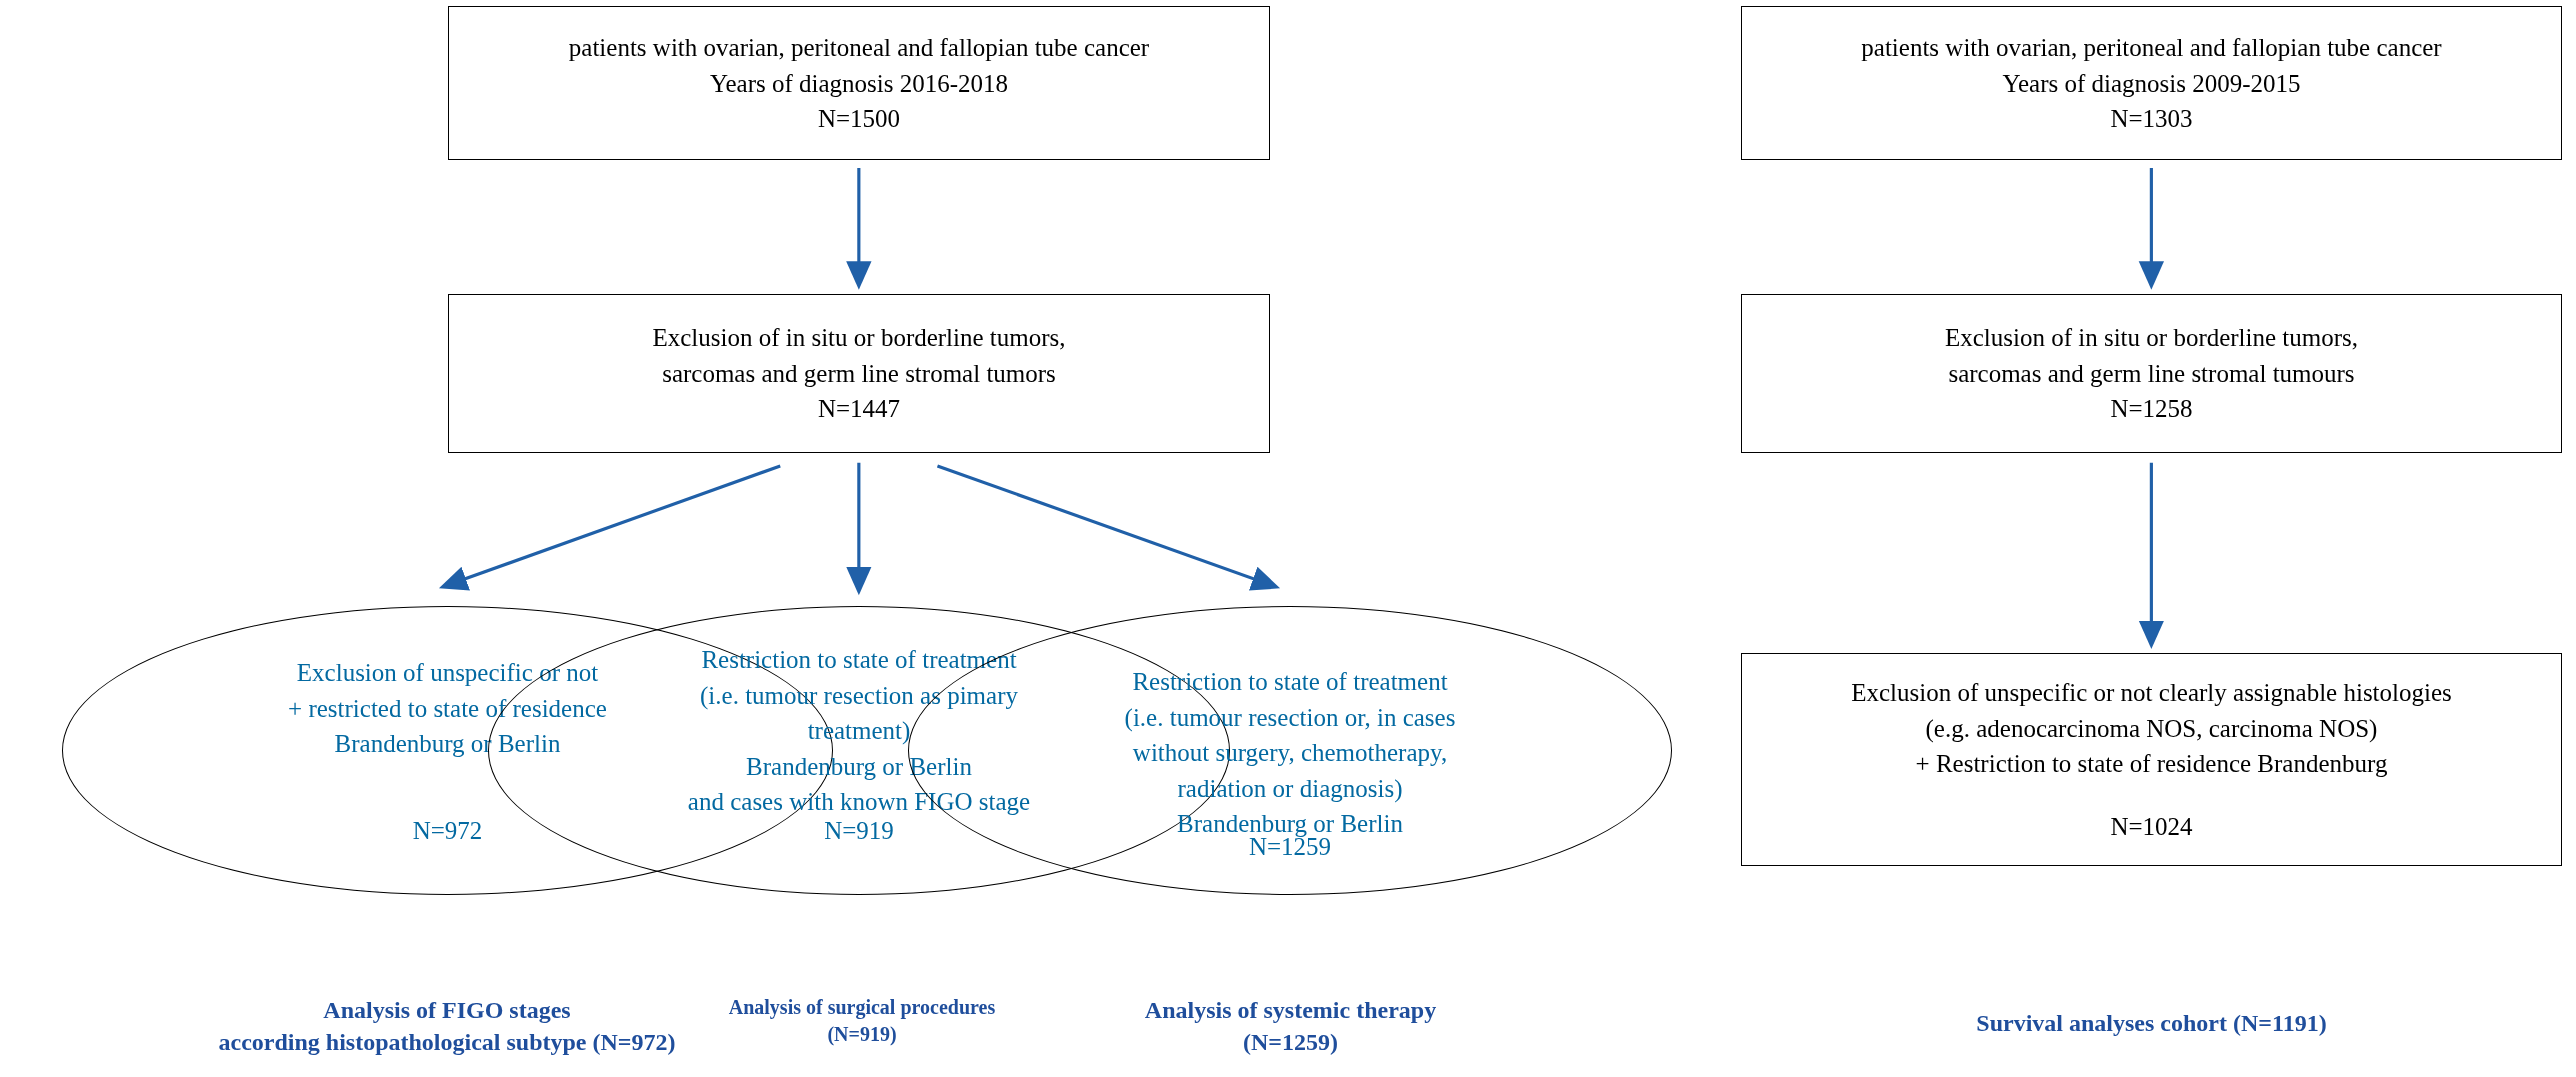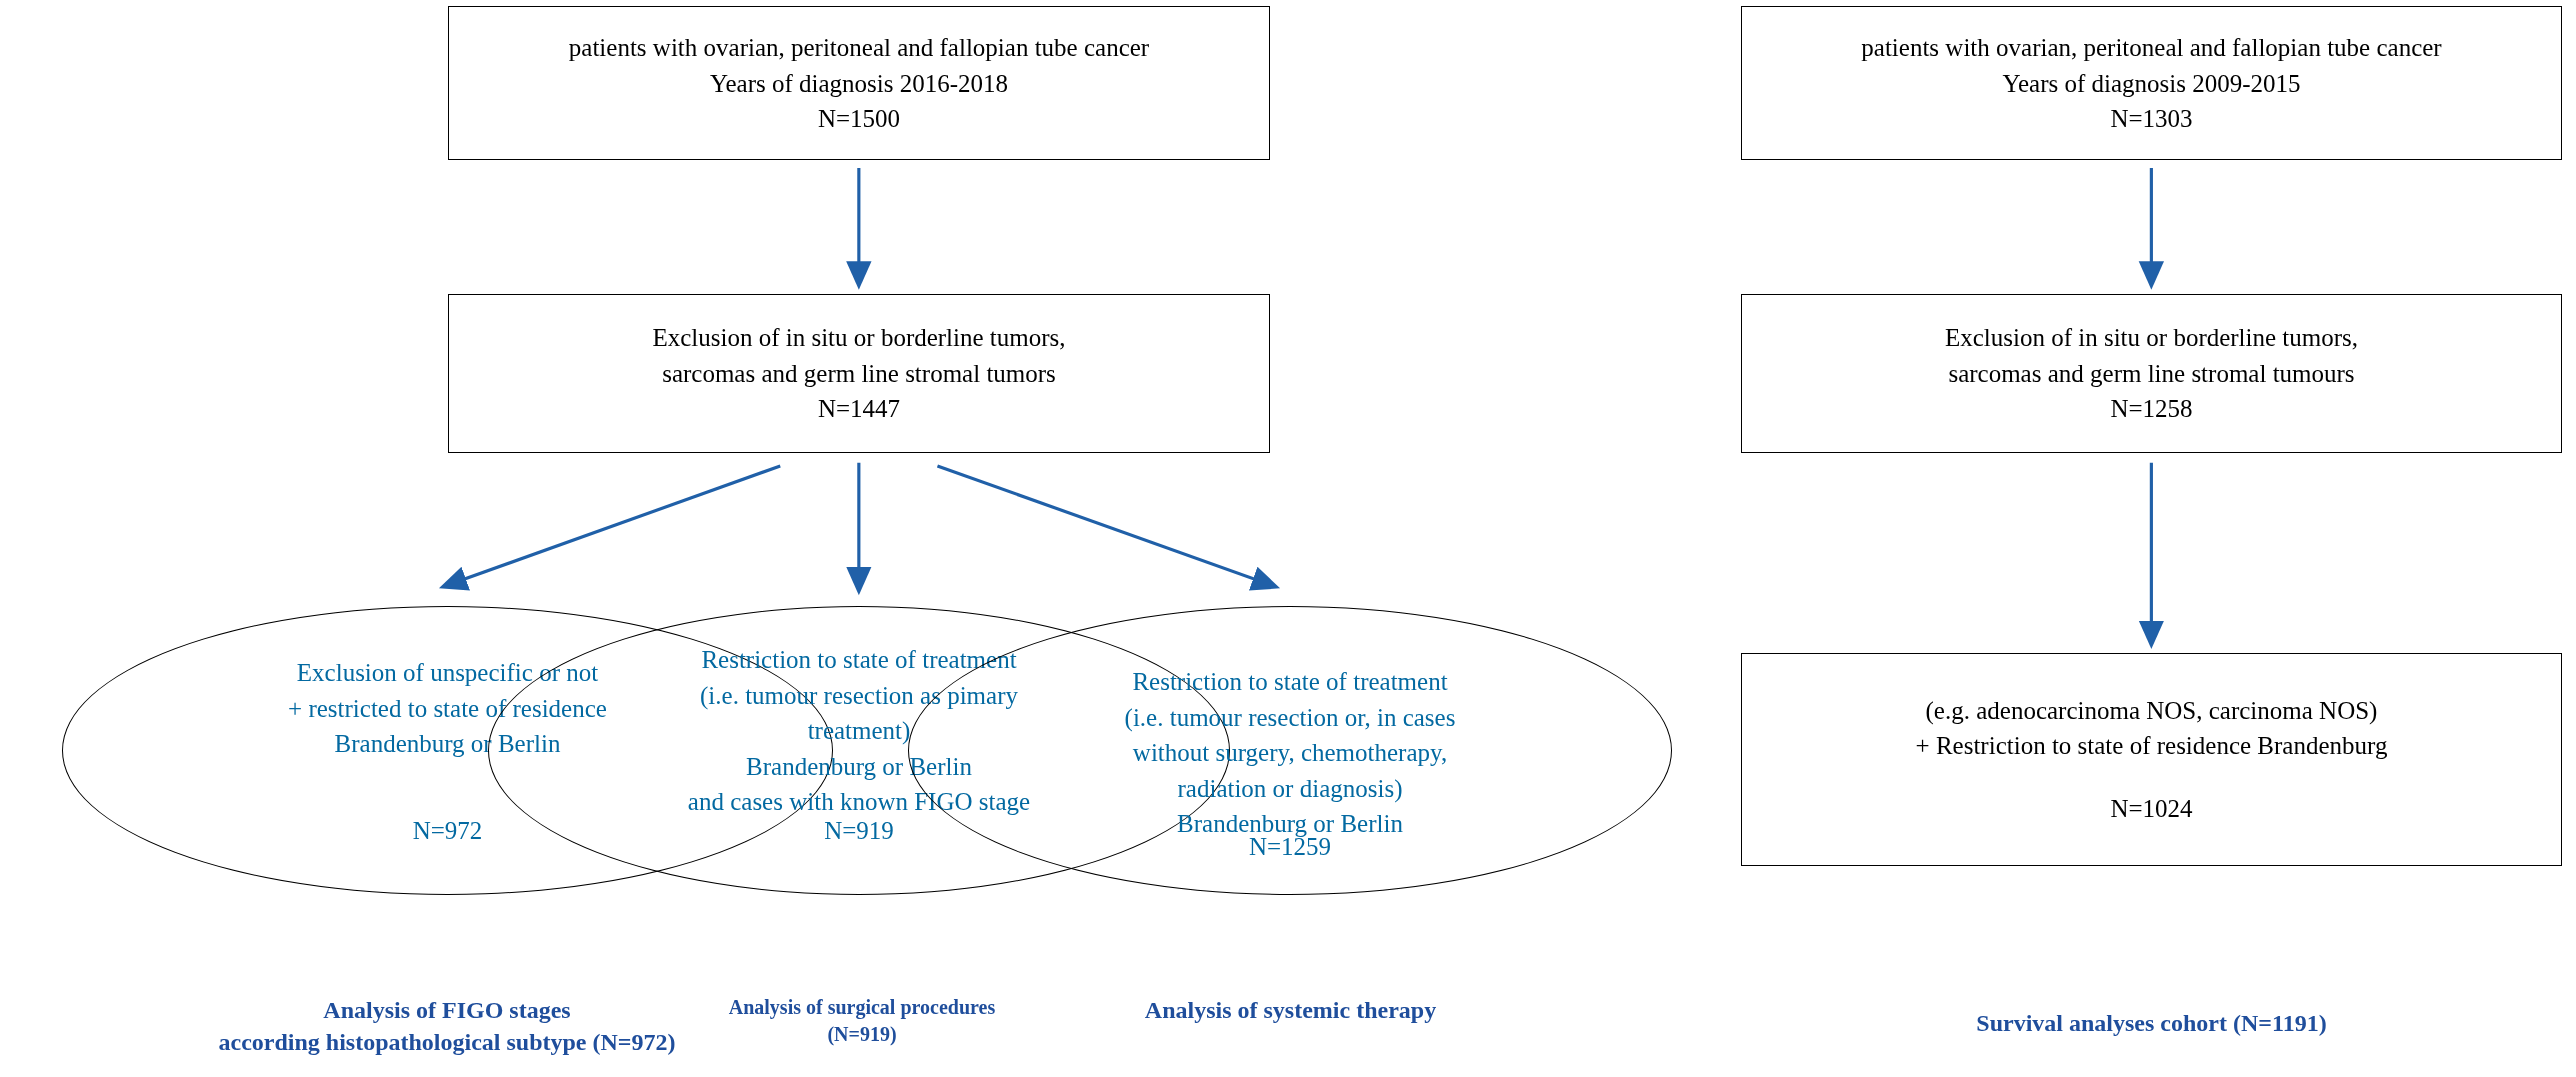--- a/index.html
+++ b/index.html
@@ -165,35 +165,37 @@
     <span class="line">according histopathological subtype (N=972)</span>
   </div>
 
   <div class="caption" id="cap-surgical">
     <span class="line">Analysis of surgical procedures</span>
     <span class="line">(N=919)</span>
   </div>
 
   <div class="caption" id="cap-systemic">
     <span class="line">Analysis of systemic therapy</span>
+    <span class="line">(N=1259)</span>
   </div>
 
   <div class="box" id="box-right-top">
     <span class="line">patients with ovarian, peritoneal and fallopian tube cancer</span>
     <span class="line">Years of diagnosis 2009-2015</span>
     <span class="line">N=1303</span>
   </div>
 
   <div class="box" id="box-right-excl">
     <span class="line">Exclusion of in situ or borderline tumors,</span>
     <span class="line">sarcomas and germ line stromal tumours</span>
     <span class="line">N=1258</span>
   </div>
 
   <div class="box" id="box-right-hist">
+    <span class="line">Exclusion of unspecific or not clearly assignable histologies</span>
     <span class="line">(e.g. adenocarcinoma NOS, carcinoma NOS)</span>
     <span class="line">+ Restriction to state of residence Brandenburg</span>
     <span class="line" style="height:27px;"></span>
     <span class="line">N=1024</span>
   </div>
 
   <div class="caption" id="cap-survival">
     <span class="line">Survival analyses cohort (N=1191)</span>
   </div>
 

